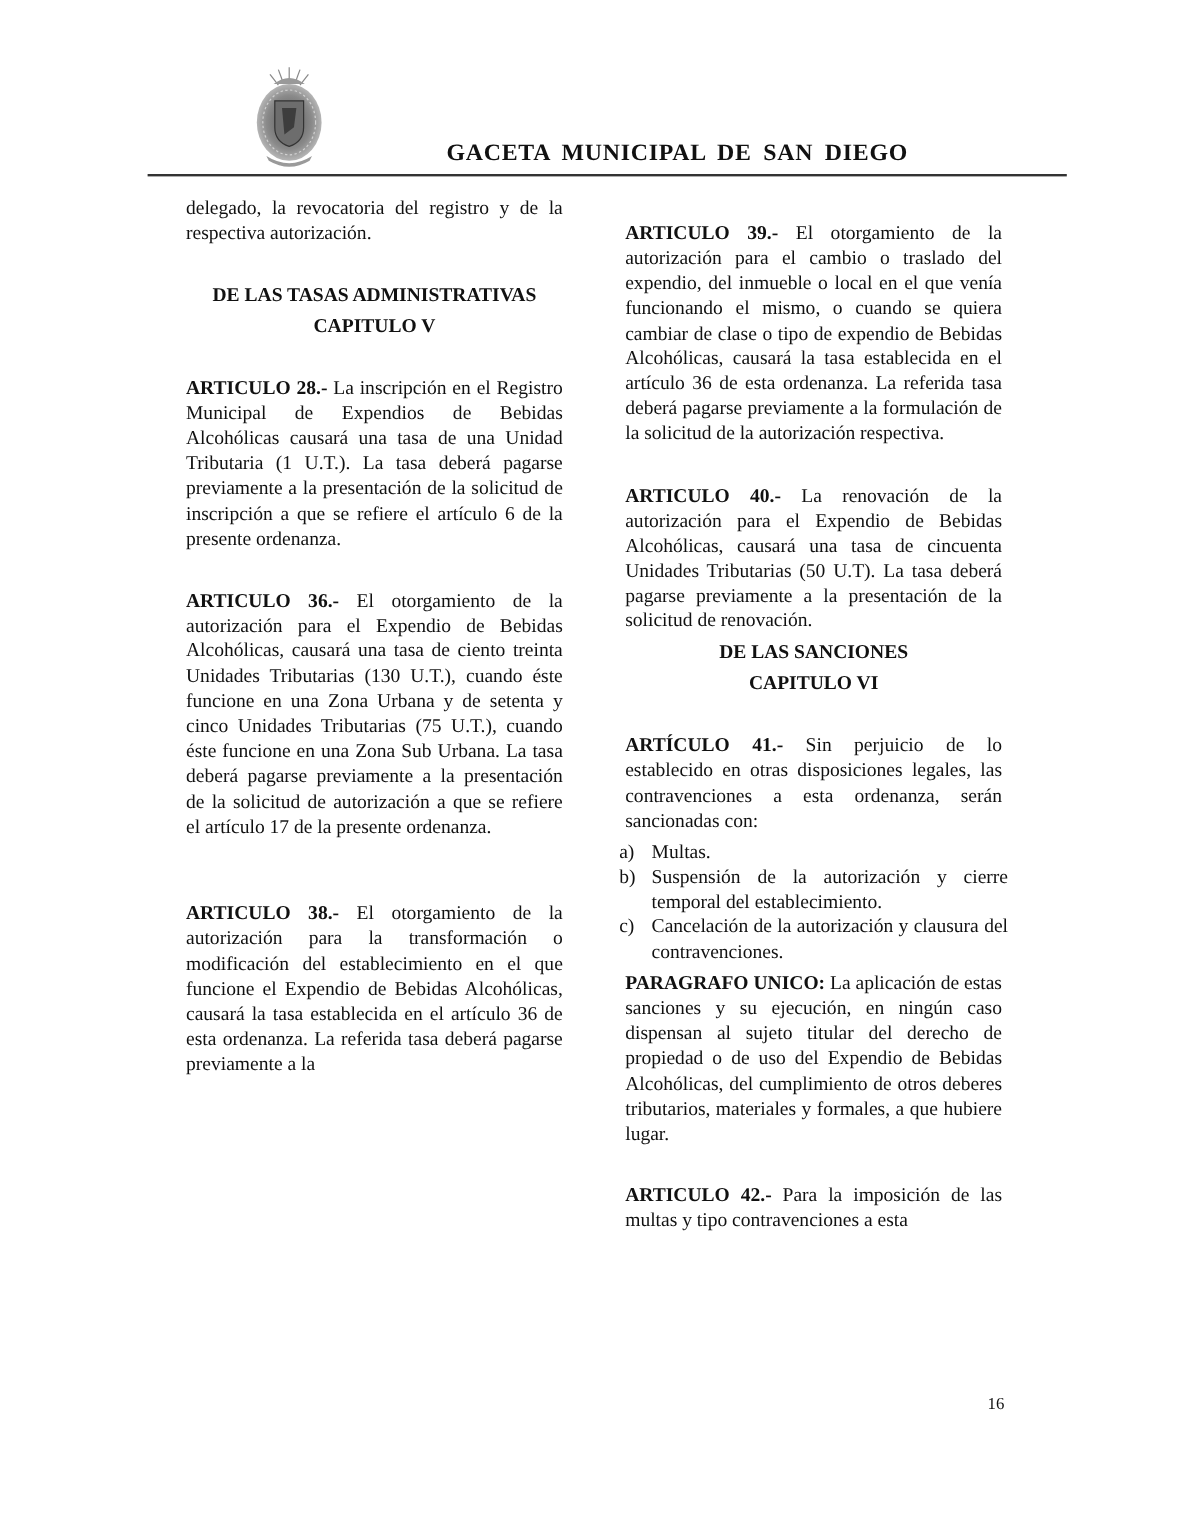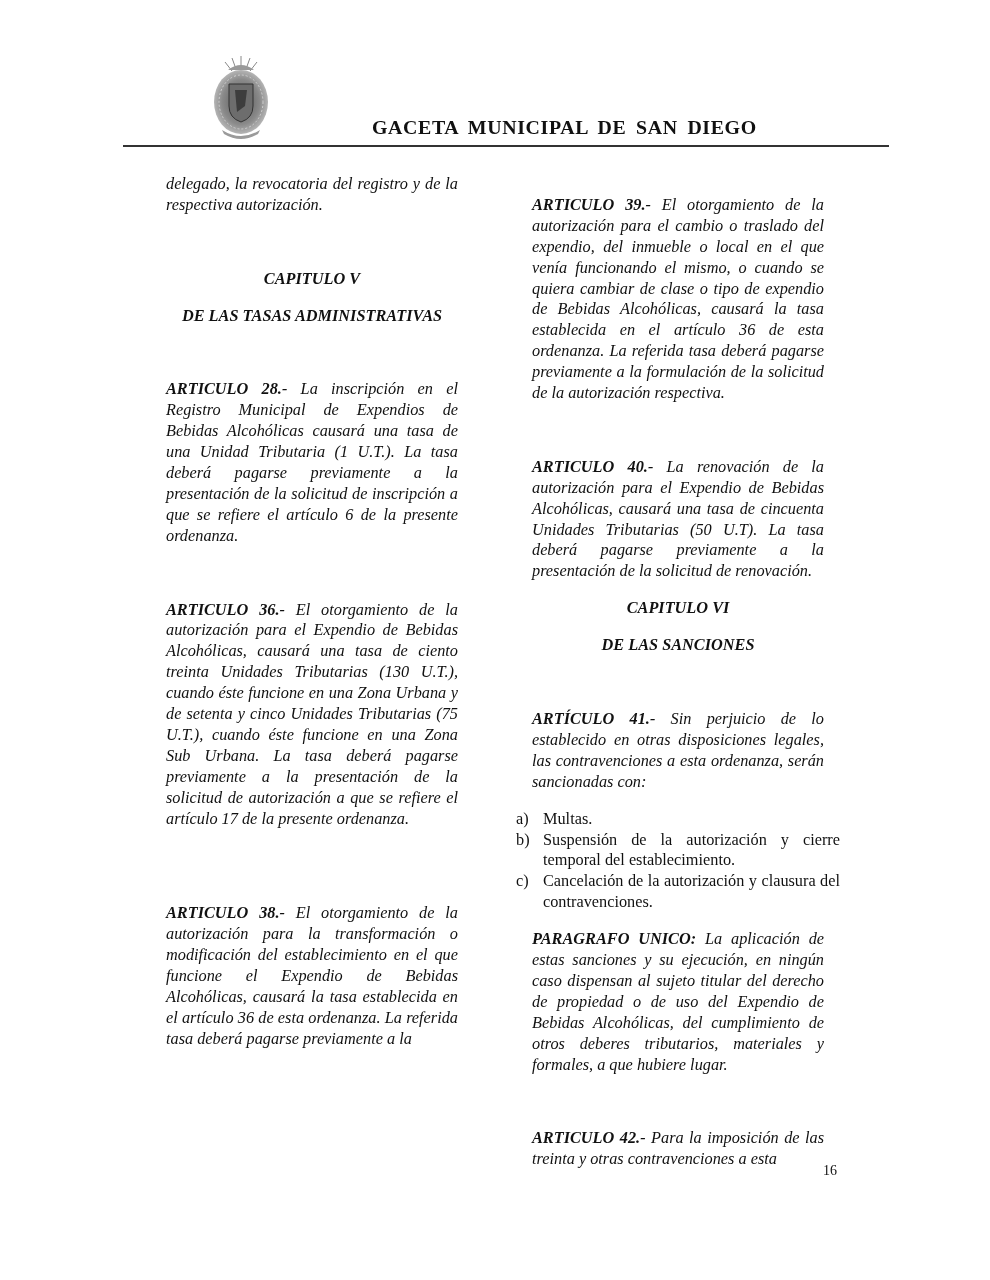--- a/index.html
+++ b/index.html
@@ -47,22 +47,21 @@
       position: absolute;
       top: 158px;
       width: 324px;
       font-size: 16.3px;
       line-height: 20.9px;
       text-align: justify;
     }
     .col-left { left: 150px; }
     .col-right { left: 516px; }
     .column p {
-      margin: 16px;
-      font-style: italic;
+      margin: 5px;
     }
     .gap { height: 20.9px; }
     .chapter {
       text-align: center;
       font-weight: bold;
       margin: 0;
     }
     .art-head {
       font-weight: bold;
     }
@@ -117,22 +116,22 @@
   </svg>
 </div>
 
 <div class="gazette-title">GACETA  MUNICIPAL  DE  SAN  DIEGO</div>
 <div class="header-rule"></div>
 
 <div class="column col-left">
   <p>delegado, la revocatoria del registro y de la respectiva autorización.</p>
   <div class="gap"></div>
 
+  <p class="chapter">DE LAS TASAS ADMINISTRATIVAS</p>
   <p class="chapter">CAPITULO V</p>
-  <p class="chapter">DE LAS TASAS ADMINISTRATIVAS</p>
   <div class="gap"></div>
 
   <p><span class="art-head">ARTICULO 28.-</span><span> La inscripción en el Registro Municipal de Expendios de Bebidas Alcohólicas causará una tasa de una Unidad Tributaria (1 U.T.). La tasa deberá pagarse previamente a la presentación de la solicitud de inscripción a que se refiere el artículo 6 de la presente ordenanza.</span></p>
   <div class="gap"></div>
 
   <p><span class="art-head">ARTICULO 36.-</span><span> El otorgamiento de la autorización para el Expendio de Bebidas Alcohólicas, causará una tasa de ciento treinta Unidades Tributarias (130 U.T.), cuando éste funcione en una Zona Urbana y de setenta y cinco Unidades Tributarias (75 U.T.), cuando éste funcione en una Zona Sub Urbana. La tasa deberá pagarse previamente a la presentación de la solicitud de autorización a que se refiere el artículo 17 de la presente ordenanza.</span></p>
   <div class="gap"></div>
 
   <div class="gap"></div>
 
@@ -140,36 +139,36 @@
 </div>
 
 <div class="column col-right">
   <div class="gap"></div>
 
   <p><span class="art-head">ARTICULO 39.-</span><span>  El otorgamiento de la autorización para el cambio o traslado del expendio, del inmueble o local en el que venía funcionando el mismo, o cuando se quiera cambiar de clase o tipo de expendio de Bebidas Alcohólicas, causará la tasa establecida en el artículo 36 de esta ordenanza. La referida tasa deberá pagarse previamente a la formulación de la solicitud de la autorización respectiva.</span></p>
   <div class="gap"></div>
 
   <p><span class="art-head">ARTICULO 40.-</span><span> La renovación de la autorización para el Expendio de Bebidas Alcohólicas, causará una tasa de cincuenta Unidades Tributarias (50 U.T). La tasa deberá pagarse previamente a la presentación de la solicitud de renovación.</span></p>
 
+  <p class="chapter">DE LAS SANCIONES</p>
   <p class="chapter">CAPITULO VI</p>
-  <p class="chapter">DE LAS SANCIONES</p>
   <div class="gap"></div>
 
   <p><span class="art-head">ARTÍCULO 41.-</span><span> Sin perjuicio de lo establecido en otras disposiciones legales, las contravenciones a esta ordenanza, serán sancionadas con:</span></p>
   <div class="list-item">
     <span class="marker">a)</span>
     <span class="ltext">Multas.</span>
   </div>
   <div class="list-item">
     <span class="marker">b)</span>
     <span class="ltext">Suspensión de la autorización y cierre temporal del establecimiento.</span>
   </div>
   <div class="list-item">
     <span class="marker">c)</span>
     <span class="ltext">Cancelación de la autorización y clausura del contravenciones.</span>
   </div>
   <p><span class="art-head">PARAGRAFO UNICO:</span><span> La aplicación de estas sanciones y su ejecución, en ningún caso dispensan al sujeto titular del derecho de propiedad o de uso del Expendio de Bebidas Alcohólicas, del cumplimiento de otros deberes tributarios, materiales y formales, a que hubiere lugar.</span></p>
   <div class="gap"></div>
 
-  <p><span class="art-head">ARTICULO 42.-</span><span> Para la imposición de las treinta y otras contravenciones a esta</span></p>
+  <p><span class="art-head">ARTICULO 42.-</span><span> Para la imposición de las multas y tipo contravenciones a esta</span></p>
 </div>
 
 <div class="page-number">16</div>
 
 </body></html>

